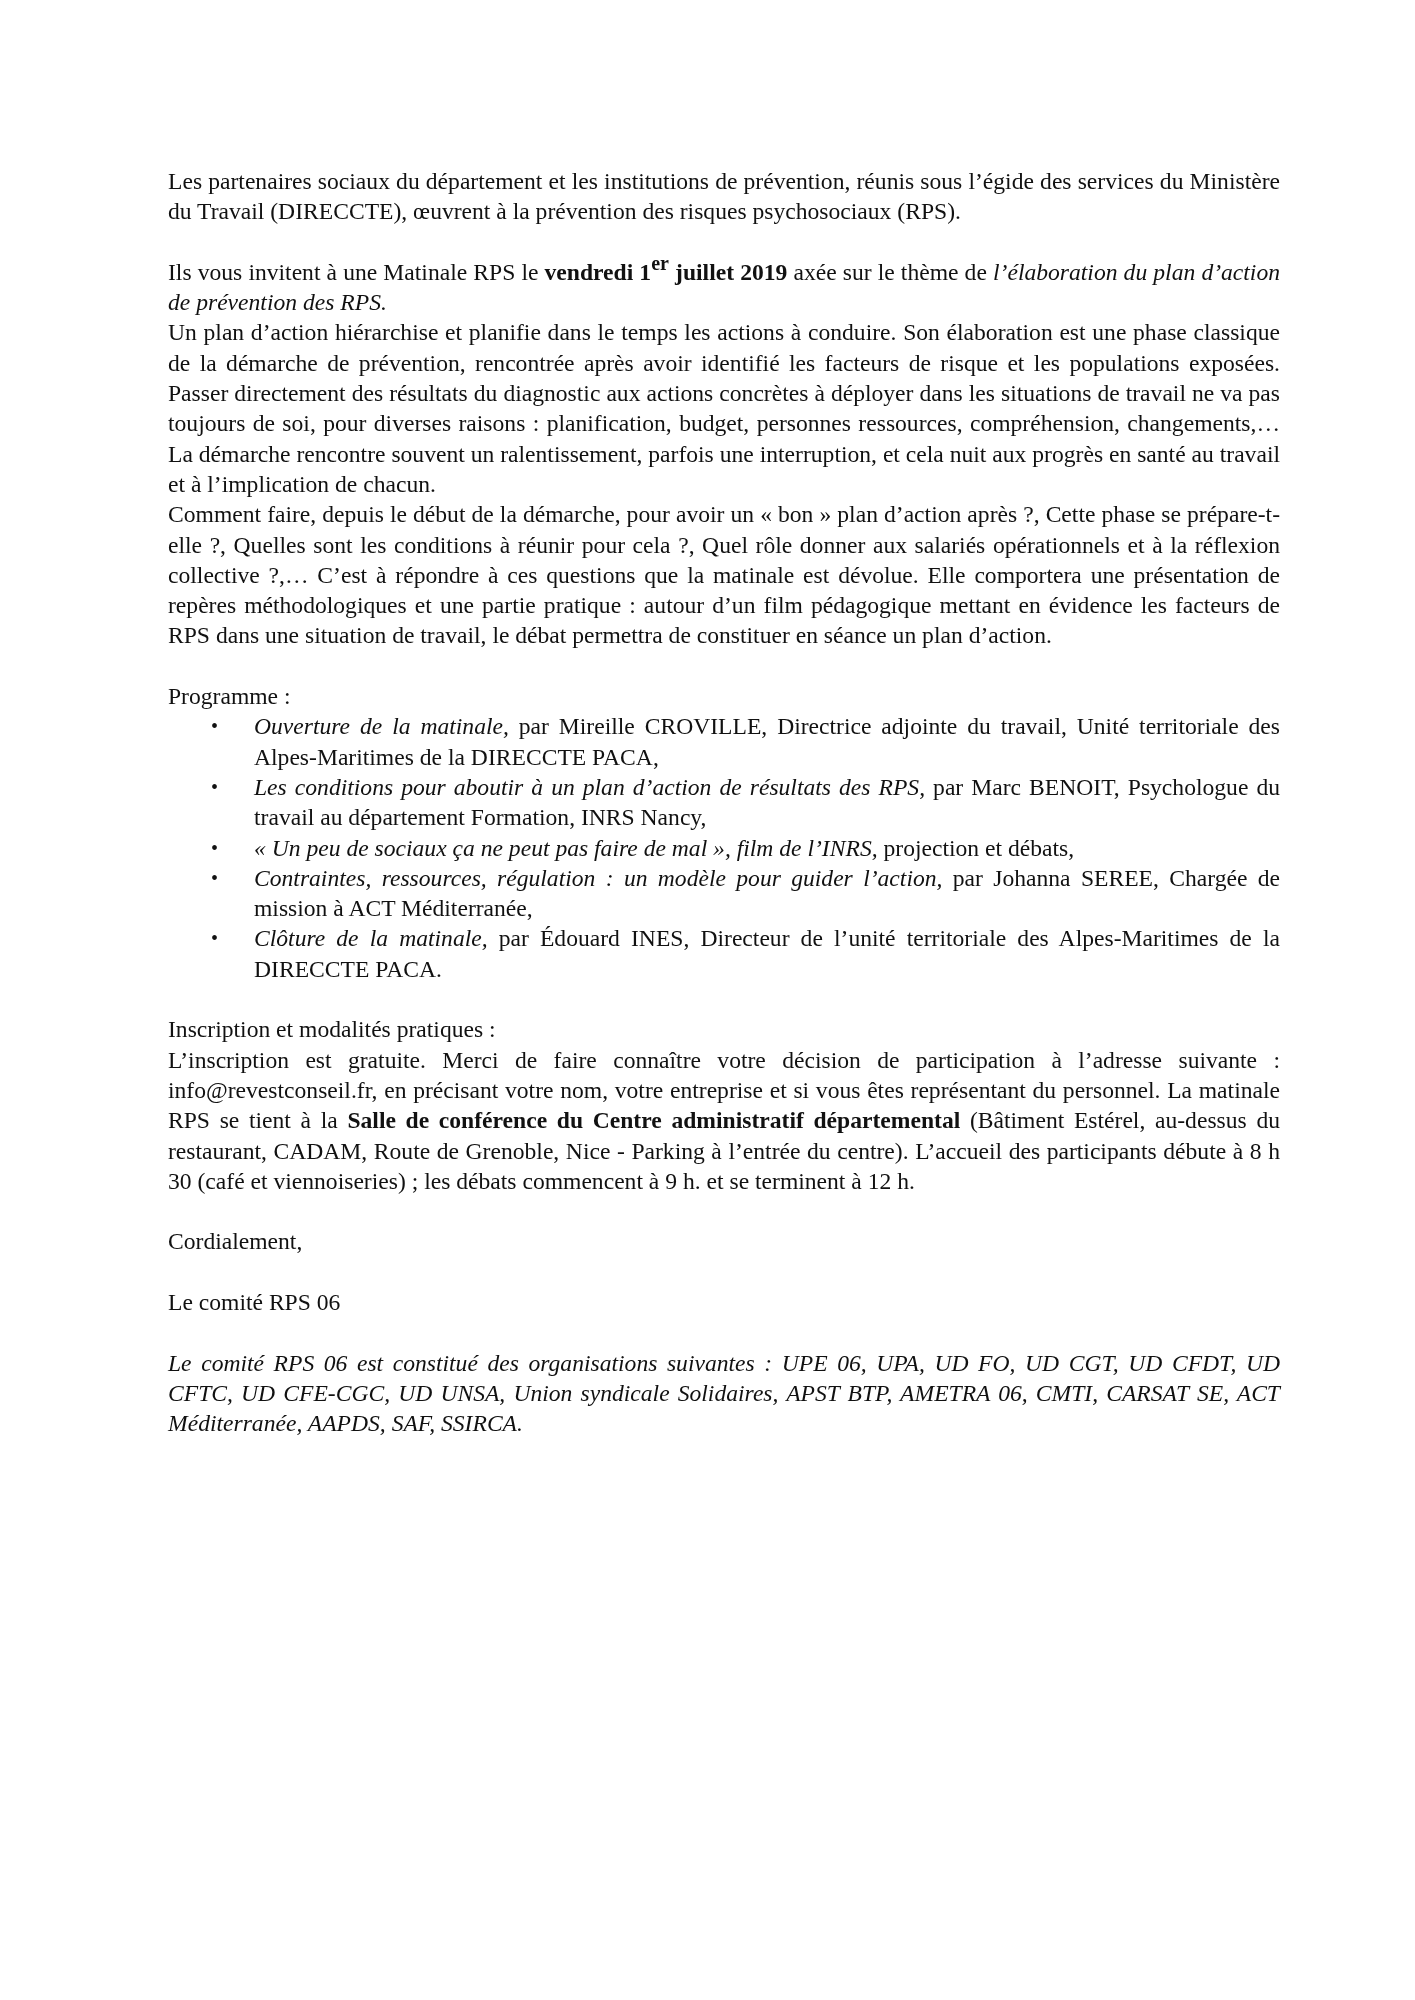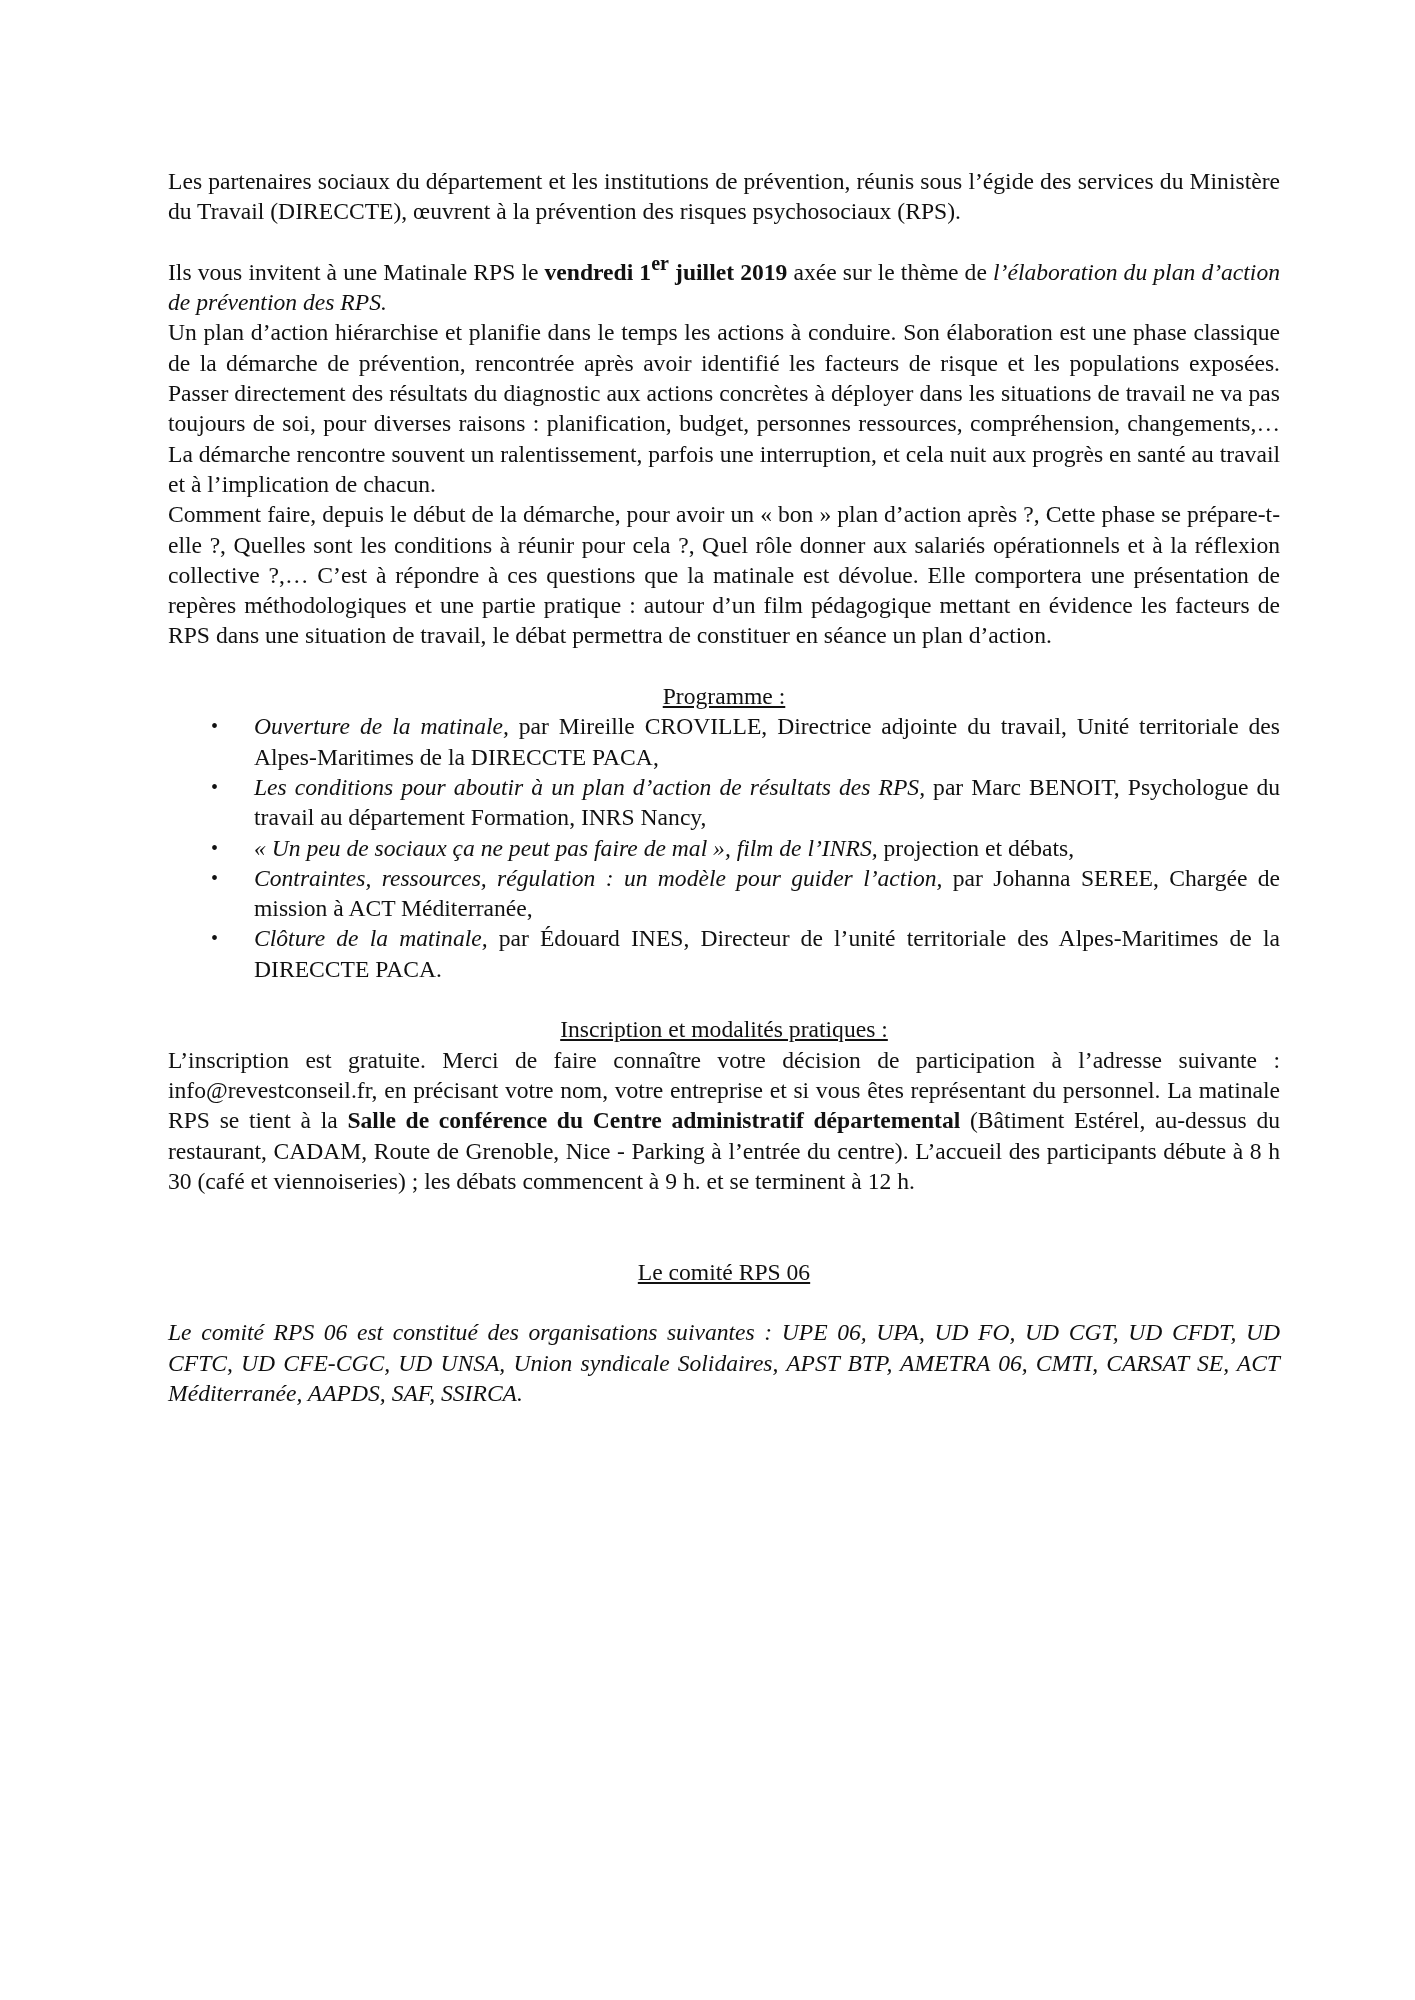--- a/index.html
+++ b/index.html
@@ -46,21 +46,21 @@
   ul.program li {
     position: relative;
     text-align: justify;
   }
   ul.program li .bullet {
     position: absolute;
     left: -43px;
     top: 0;
     font-size: 20px;
   }
-  .plain-left { text-align: center; text-decoration: underline; }
+  .plain-left { text-align: left; }
 </style>
 </head>
 <body>
 
 <div class="page">
 
   <p>Les partenaires sociaux du département et les institutions de prévention, réunis sous l’égide des services du Ministère du Travail (DIRECCTE), œuvrent à la prévention des risques psychosociaux (RPS).</p>
 
   <div class="gap"></div>
 
@@ -92,20 +92,21 @@
     </li>
   </ul>
 
   <div class="gap"></div>
 
   <p class="plain-left">Inscription et modalités pratiques :</p>
   <p><span>L’inscription est gratuite. Merci de faire connaître votre décision de participation à l’adresse suivante : </span><span>info@revestconseil.fr</span><span>, en précisant votre nom, votre entreprise et si vous êtes représentant du personnel. La matinale RPS se tient à la </span><span class="b">Salle de conférence du Centre administratif départemental</span><span> (Bâtiment Estérel, au-dessus du restaurant, CADAM, Route de Grenoble, Nice - Parking à l’entrée du centre). L’accueil des participants débute à 8 h 30 (café et viennoiseries) ; les débats commencent à 9 h. et se terminent à 12 h.</span></p>
 
   <div class="gap"></div>
 
+  <p class="plain-left">Cordialement,</p>
 
   <div class="gap"></div>
 
   <p class="plain-left">Le comité RPS 06</p>
 
   <div class="gap"></div>
 
   <p class="i">Le comité RPS 06 est constitué des organisations suivantes  : UPE 06, UPA, UD FO, UD CGT, UD CFDT, UD CFTC, UD CFE-CGC, UD UNSA, Union syndicale Solidaires, APST BTP, AMETRA 06, CMTI, CARSAT SE, ACT Méditerranée, AAPDS, SAF, SSIRCA.</p>
 
 </div>

